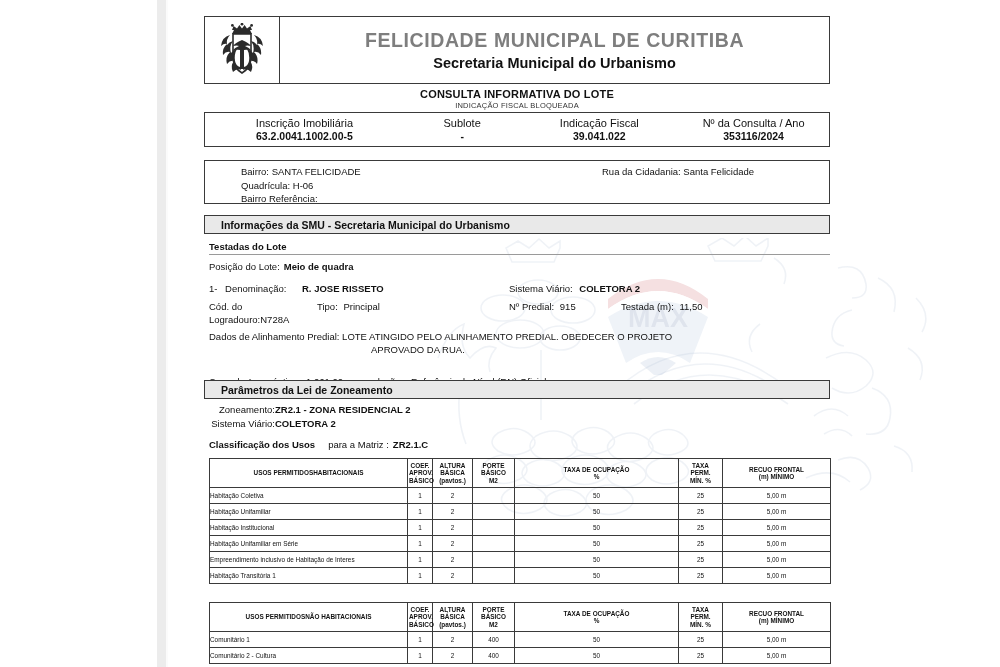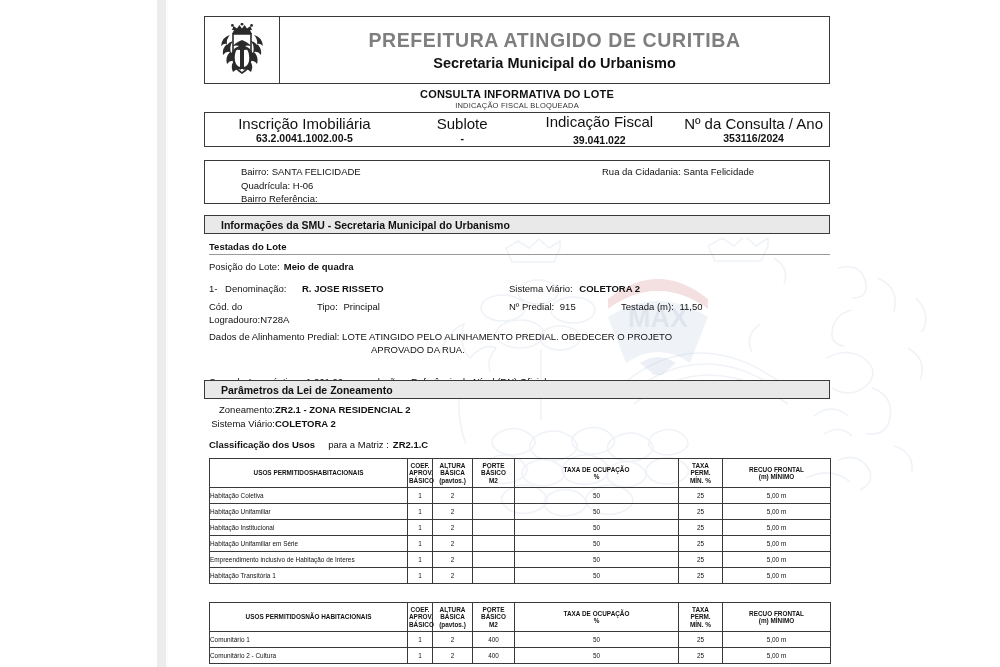--- a/index.html
+++ b/index.html
@@ -39,25 +39,25 @@
   .mast-l1{font-size:19.5px;font-weight:bold;letter-spacing:.6px;color:#7e7e7e;}
   .mast-l2{font-size:14.5px;font-weight:bold;color:#111;}
 
   .subtitle{position:absolute;left:0;top:88px;width:626px;text-align:center;}
   .sub-l1{font-size:11px;font-weight:bold;letter-spacing:.2px;}
   .sub-l2{font-size:7.5px;letter-spacing:.2px;color:#333;margin-top:1px;}
 
   
   .idbox{position:absolute;left:0;top:112px;width:626px;height:35px;display:flex;}
   .idcell{flex:1;display:flex;flex-direction:column;align-items:center;justify-content:center;line-height:1.15;}
-  .idcell .k{font-size:15px;}
+  .idcell .k{font-size:11px;}
   .idcell .v{font-size:10.5px;font-weight:bold;}
   .idcell.c1{flex:1.45;}
   .idcell.c2{flex:.85;}
-  .idcell.c3{flex:1.15;justify-content:space-between;}
+  .idcell.c3{flex:1.15;}
   .idcell.c4{flex:1.1;}
 
   
   .bairro{position:absolute;left:0;top:160px;width:626px;height:44px;padding:4px 7px;box-sizing:border-box;}
   .brow{display:flex;font-size:9.5px;line-height:13.5px;}
   .brow .left{width:361px;padding-left:29px;}
   .brow .right{flex:1;}
 
   
   .band{height:19px;background:#e9e9e9;display:flex;align-items:center;padding-left:16px;font-size:10.5px;font-weight:bold;box-sizing:border-box;}
@@ -189,21 +189,21 @@
               <path d="M38 12 q8 2 9 11 q-3-3-6-2 q5 4 4 11 q-3-4-7-3 q5 5 3 12 q-3-4-7-3 q4 5 1 11 q-4-4-8-2 l1-3 q4-1 5-6 q1-7-2-12 q4 1 6 4 q2-7-2-12 q4 1 6 4 q1-6-3-10z"></path>
 
               <path d="M17 11 h18 v22 q0 12-9 17 q-9-5-9-17 z" fill="none" stroke="#2b2b2b" stroke-width="1.6"></path>
 
               <path d="M26 17 q-7 3-9 6 q4-1 6 0 q-5 2-7 5 q5-2 8-1 l0 17 h4 l0-17 q3-1 8 1 q-2-3-7-5 q2-1 6 0 q-2-3-9-6z"></path>
               <rect x="22" y="44" width="8" height="2"></rect>
             </g>
           </svg>
         </div>
         <div class="mast-text">
-          <div class="mast-l1">PREFEITURA ATINGIDO DE CURITIBA</div>
+          <div class="mast-l1">FELICIDADE MUNICIPAL DE CURITIBA</div>
           <div class="mast-l2">Secretaria Municipal do Urbanismo</div>
         </div>
       </div>
 
       <div class="subtitle">
         <div class="sub-l1">CONSULTA INFORMATIVA DO LOTE</div>
         <div class="sub-l2">INDICAÇÃO FISCAL BLOQUEADA</div>
       </div>
 
       <div class="idbox box">

